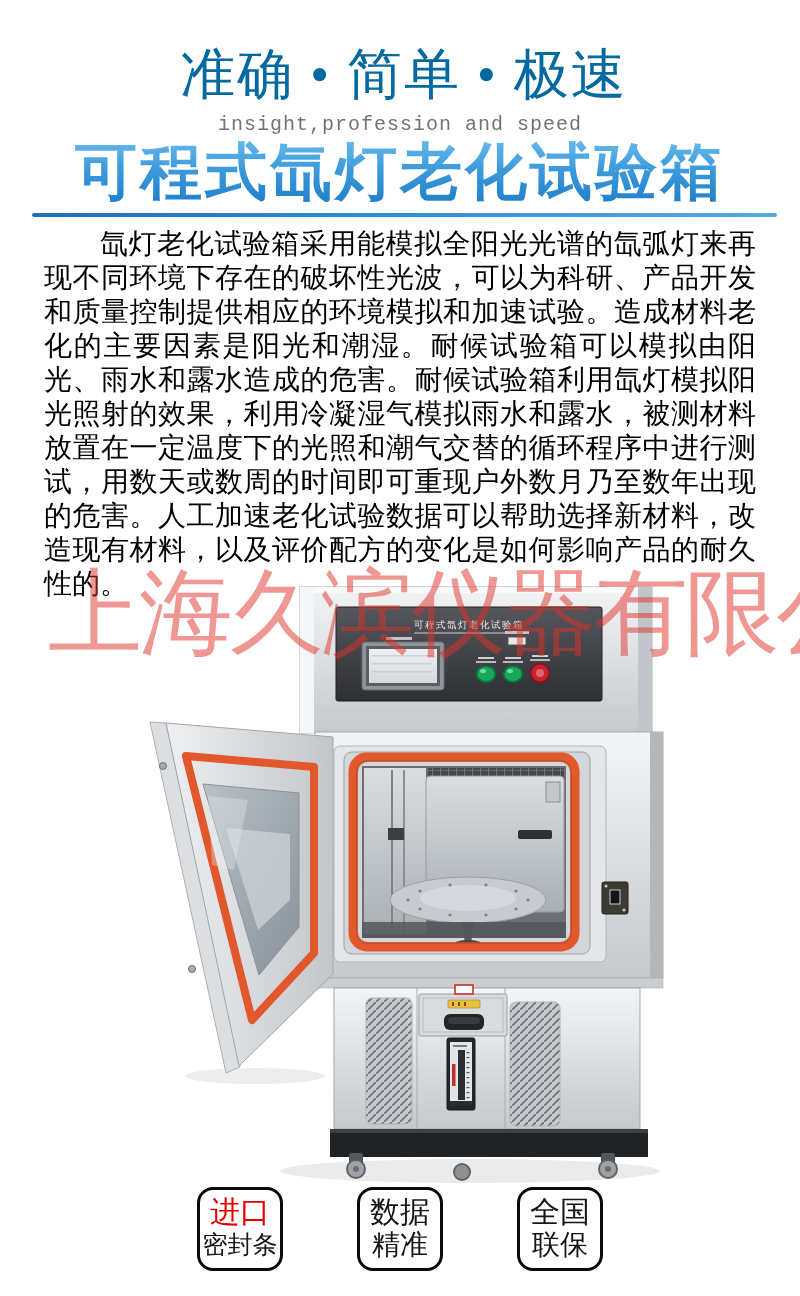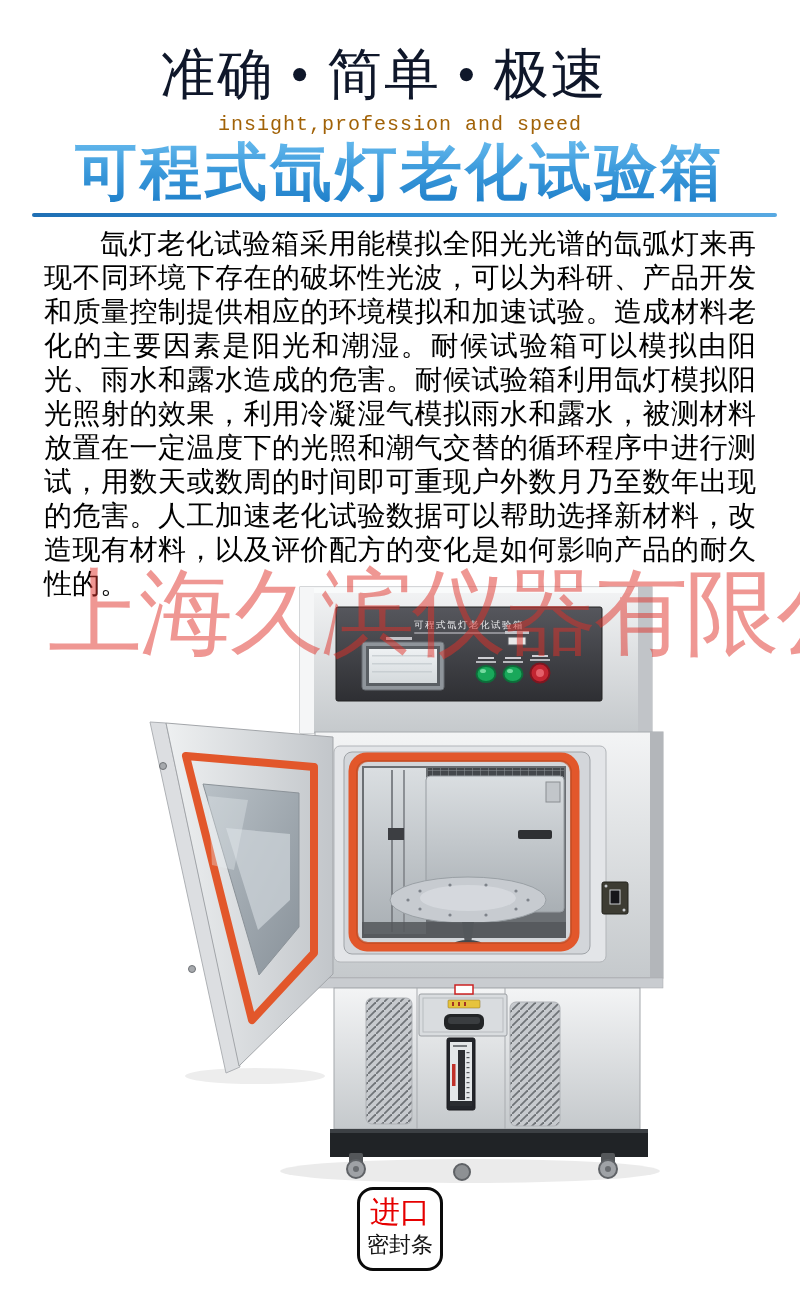--- a/index.html
+++ b/index.html
@@ -3,26 +3,26 @@
 <meta charset="utf-8">
 <style>
   html,body{margin:0;padding:0;}
   body{
     width:800px;height:1296px;position:relative;overflow:hidden;
     background:#ffffff;
     font-family:"Liberation Serif","DejaVu Serif",serif;
   }
   .hdr-title{
     position:absolute;top:42px;left:0;width:768px;
-    text-align:center;font-size:55px;line-height:66px;color:#0f172a;
-    letter-spacing:2px;font-weight:400;
+    text-align:center;font-size:55px;line-height:66px;color:#0369a1;
+    letter-spacing:2px;font-weight:400;padding-left:20px;
   }
   .hdr-sub{
     position:absolute;top:113px;left:0;width:800px;
-    text-align:center;font-size:20px;color:#a16207;letter-spacing:1px;
+    text-align:center;font-size:20px;color:#737373;letter-spacing:1px;
     font-family:"Liberation Mono","DejaVu Sans Mono",monospace;
   }
   .main-title{
     position:absolute;top:138px;left:0;width:800px;
     text-align:center;font-size:62px;line-height:68px;font-weight:700;
     letter-spacing:3px;
     font-family:"Liberation Sans","DejaVu Sans",sans-serif;
     background:linear-gradient(180deg,#68bbee 0%,#3d9bdc 45%,#1d7ec9 100%);
     -webkit-background-clip:text;background-clip:text;
     color:transparent;-webkit-text-fill-color:transparent;
@@ -50,21 +50,21 @@
     display:flex;justify-content:center;gap:74px;
   }
   .badge{
     box-sizing:border-box;width:86px;height:84px;
     border:3px solid #0a0a0a;border-radius:16px;
     background:#fff;text-align:center;padding-top:5px;
   }
   .badge .l1{font-size:30px;line-height:34px;color:#151515;text-align:center;}
   .badge .l1.red{color:#e60000;}
   .badge .l2{font-size:28px;line-height:32px;color:#151515;letter-spacing:0;}
-  .badge .l2.small{font-size:22px;}
+  .badge .l2.small{font-size:25px;}
 </style>
 </head>
 <body>
 
 <div class="hdr-title">准确 • 简单 • 极速</div>
 <div class="hdr-sub">insight,profession and speed</div>
 <div class="main-title">可程式氙灯老化试验箱</div>
 <div class="rule"></div>
 <p class="desc">氙灯老化试验箱采用能模拟全阳光光谱的氙弧灯来再现不同环境下存在的破坏性光波，可以为科研、产品开发和质量控制提供相应的环境模拟和加速试验。造成材料老化的主要因素是阳光和潮湿。耐候试验箱可以模拟由阳光、雨水和露水造成的危害。耐候试验箱利用氙灯模拟阳光照射的效果，利用冷凝湿气模拟雨水和露水，被测材料放置在一定温度下的光照和潮气交替的循环程序中进行测试，用数天或数周的时间即可重现户外数月乃至数年出现的危害。人工加速老化试验数据可以帮助选择新材料，改造现有材料，以及评价配方的变化是如何影响产品的耐久性的。</p>
 
@@ -269,13 +269,21 @@
 </svg>
 </div>
 
 <div class="watermark">上海久滨仪器有限公司</div>
 
 <div class="badges">
   <div class="badge">
     <div class="l1 red">进口</div>
     <div class="l2 small">密封条</div>
   </div>
+  <div class="badge">
+    <div class="l1">数据</div>
+    <div class="l2">精准</div>
+  </div>
+  <div class="badge">
+    <div class="l1">全国</div>
+    <div class="l2">联保</div>
+  </div>
 </div>
 
 </body></html>

